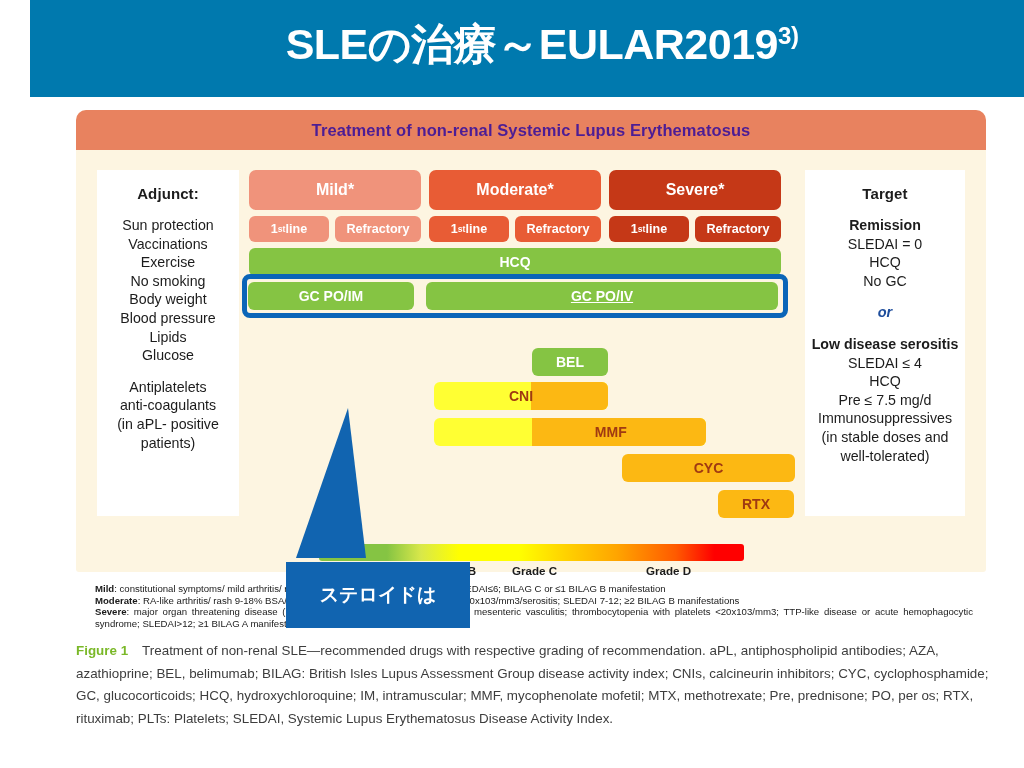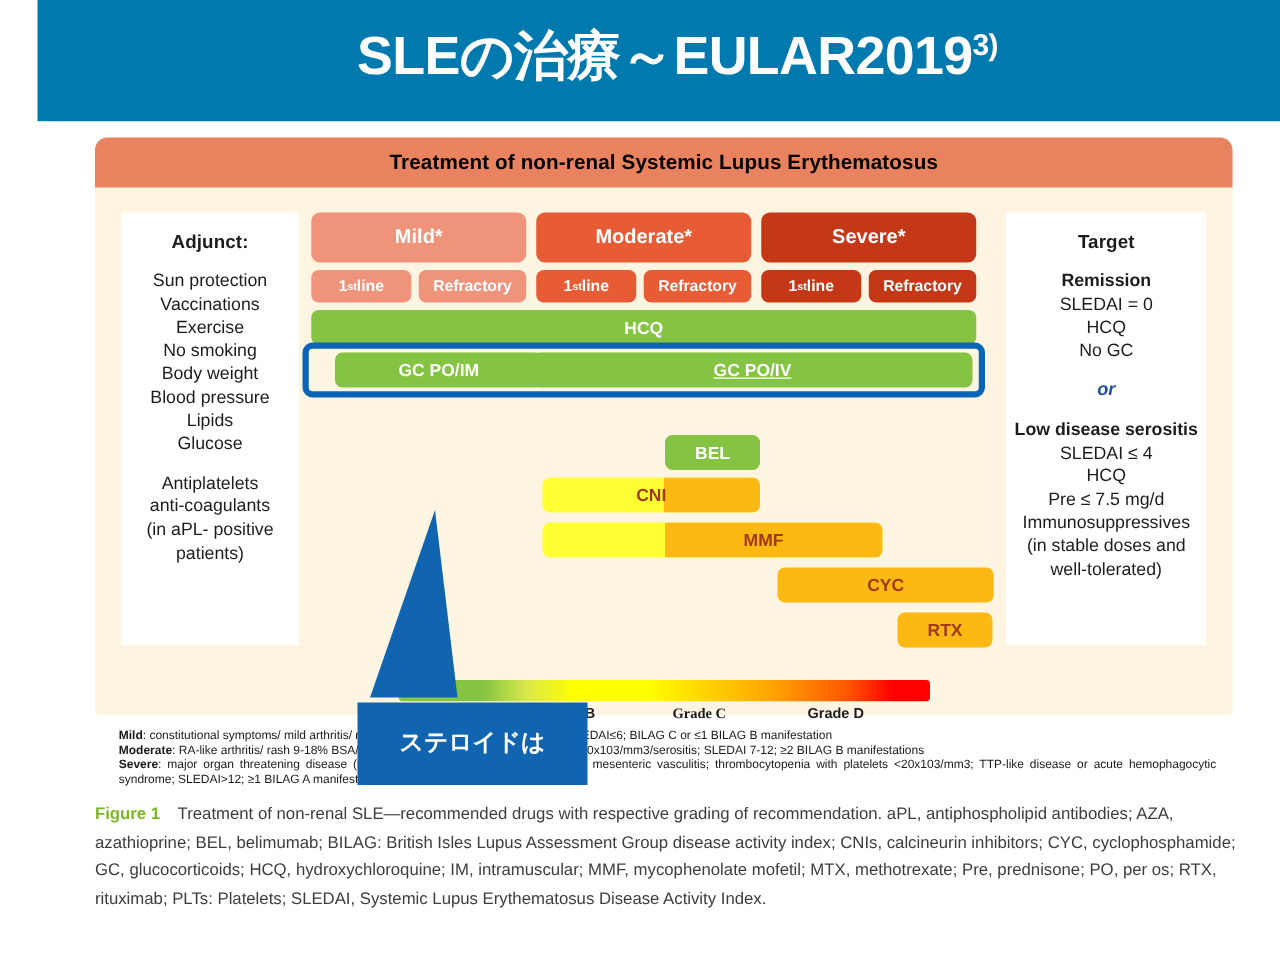--- a/index.html
+++ b/index.html
@@ -30,21 +30,21 @@
   .fig-panel {
     position: absolute; left: 46px; top: 110px;
     width: 910px; height: 462px;
     background: #fdf5e1;
     border-radius: 10px 10px 3px 3px;
   }
   .fig-header {
     position: absolute; left: 0; top: 0; width: 910px; height: 40px;
     background: #e8825f;
     border-radius: 10px 10px 0 0;
-    color: #000000;
+    color: #4c1d95;
     font-size: 16.5px; font-weight: bold;
     display: flex; align-items: center; justify-content: center;
     letter-spacing: 0.1px;
   }
 
   
   .side-col {
     position: absolute;
     background: #ffffff;
     text-align: center;
@@ -91,21 +91,21 @@
     position: absolute; height: 28px; border-radius: 6px;
     display: flex; align-items: center; justify-content: center;
     font-size: 14px; font-weight: bold;
     overflow: hidden;
   }
   .bar .lbl { position: relative; z-index: 2; }
   .bar .half {
     position: absolute; top: 0; bottom: 0; z-index: 1;
   }
   #bar-hcq  { left: 173px; top: 138px; width: 532px; background: #85c443; color:#fff; }
-  #bar-gcim { left: 192px; top: 172px; width: 166px; background: #85c443; color:#fff;align-items:center; }
+  #bar-gcim { left: 172px; top: 172px; width: 166px; background: #85c443; color:#fff;align-items:center; }
   #bar-gciv { left: 350px; top: 172px; width: 352px; background: #85c443; color:#fff;text-decoration:underline; }
   #bar-mtx  { left: 267px; top: 202px; width: 176px; background: #ffff00; color:#a03a12; }
   #bar-bel  { left: 456px; top: 238px; width: 76px;  background: #85c443; color:#fff; }
   #bar-cni  { left: 358px; top: 272px; width: 174px; color:#a03a12; background:#ffff33; }
   #bar-mmf  { left: 358px; top: 308px; width: 272px; color:#a03a12; background:#ffff33; }
   #bar-cyc  { left: 546px; top: 344px; width: 173px; background: #fcb813; color:#a03a12; }
   #bar-rtx  { left: 642px; top: 380px; width: 76px;  background: #fcb813; color:#a03a12; }
 
   
   #gc-highlight {
@@ -136,21 +136,21 @@
       #ffff00 33%, #ffff00 47%, #ffd200 58%,
       #ffa500 70%, #ff5a00 84%, #ff0000 93%, #ff0000 100%);
   }
   .grade-label {
     position: absolute; top: 454px;
     font-size: 11.6px; font-weight: bold; color: #1c1c1c;
     white-space: nowrap;
   }
   #grade-a { left: 255px; }
   #grade-b { left: 355px; }
-  #grade-c { left: 462px; font-family: Liberation Serif, serif; }
+  #grade-c { left: 436px; }
   #grade-d { left: 570px; }
 
   
   #footnotes {
     position: absolute; left: 19px; top: 473px; width: 878px;
     font-size: 9.6px; line-height: 11.6px; color: #1a1a1a;
   }
   #footnotes b { font-weight: bold; }
   #footnotes .line { display: block; }
   #footnotes .sev-line { text-align: justify; }

